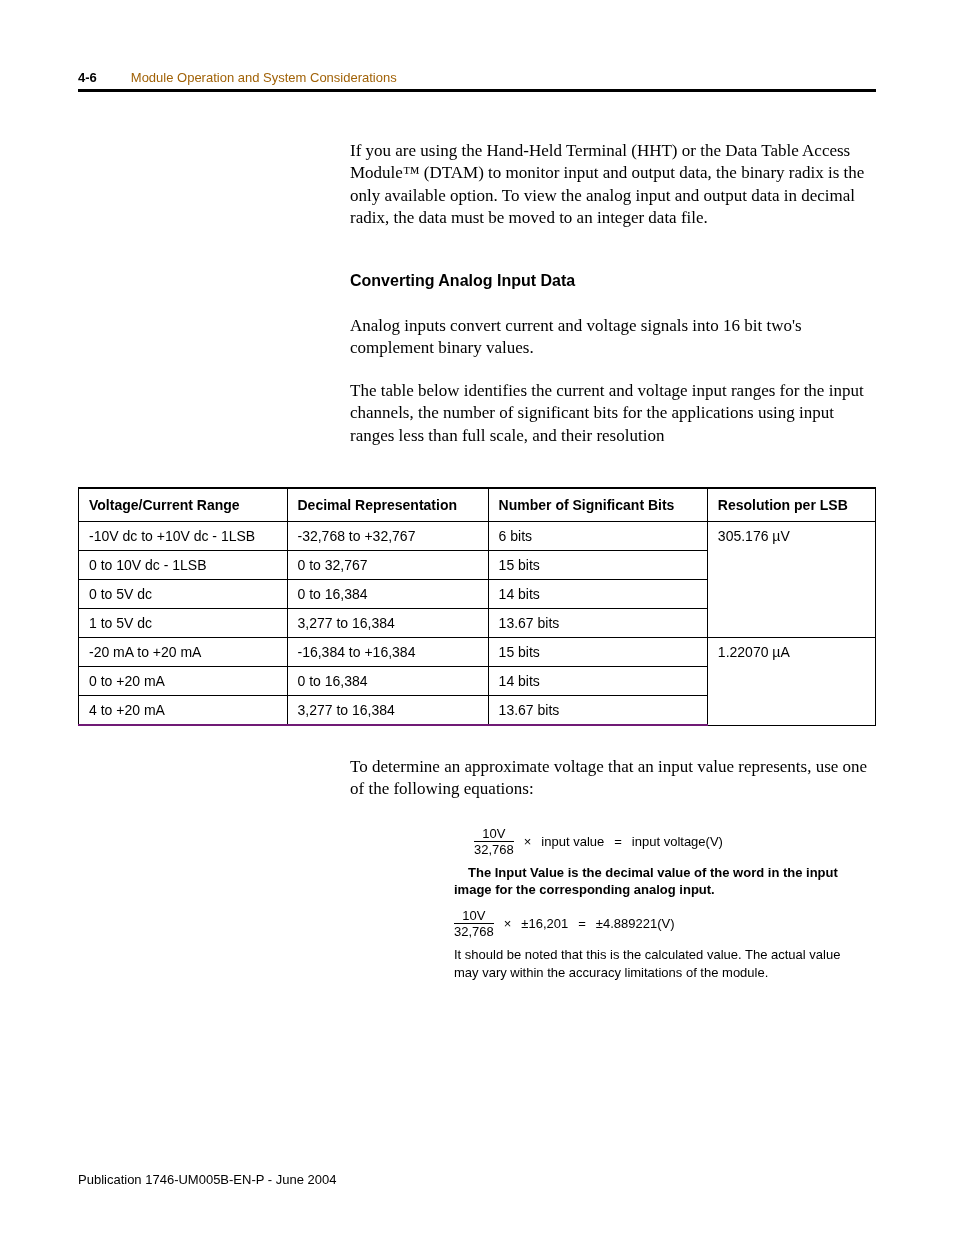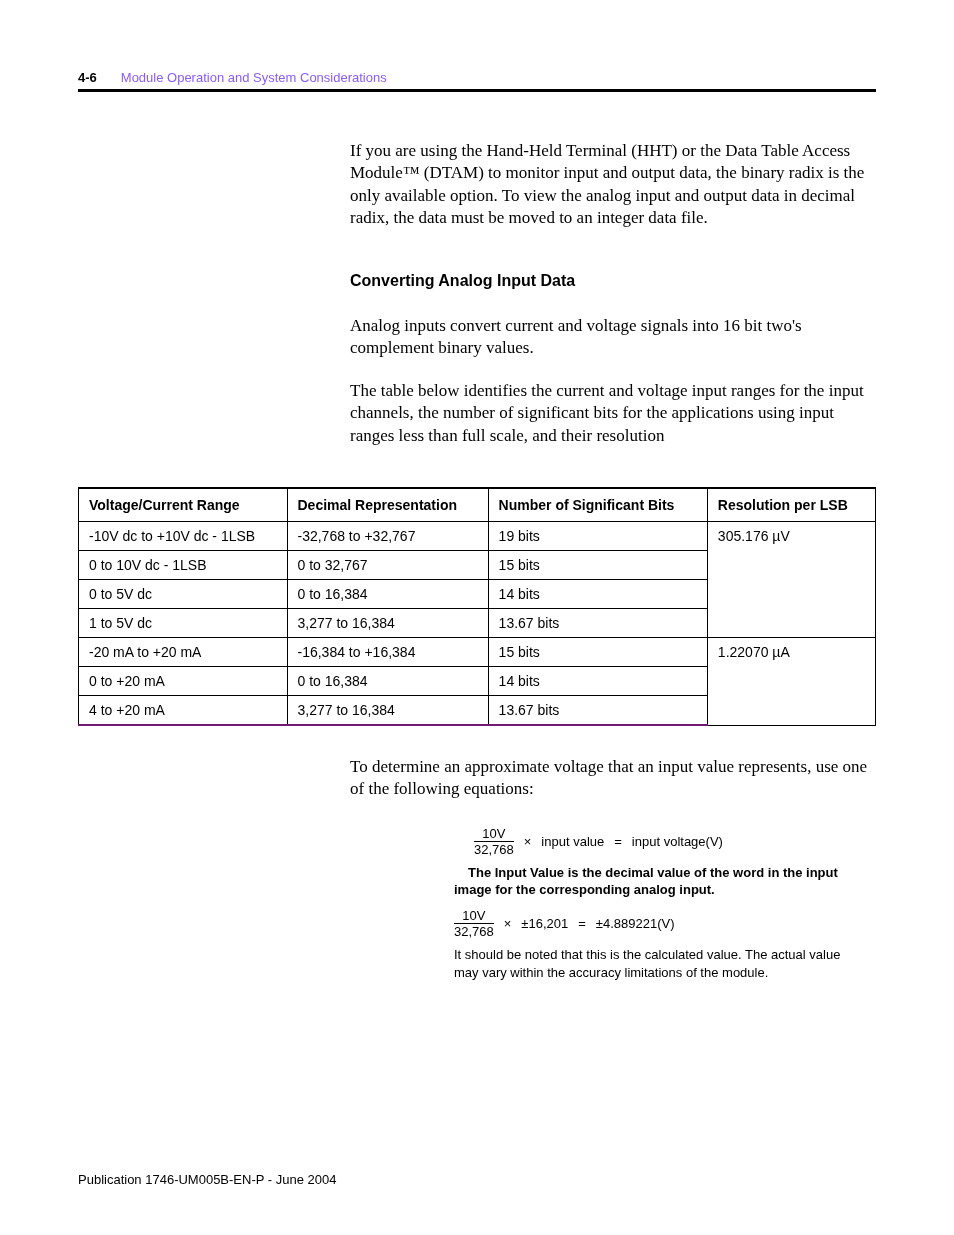--- a/index.html
+++ b/index.html
@@ -10,26 +10,26 @@
     position: relative;
     font-family: Arial, Helvetica, sans-serif;
     color: #000;
   }
   .page {
     padding: 70px 78px 0 78px;
   }
   .running-head {
     display: flex;
     align-items: baseline;
-    gap: 24px;
+    gap: 34px;
     font-size: 13px;
     margin-bottom: 4px;
   }
   .page-number { font-weight: 700; }
-  .section-title { font-weight: 400; color: #8b5cf6; }
+  .section-title { font-weight: 400; color: #a16207; }
   .rule {
     border: none;
     border-top: 3px solid #000;
     margin: 4px 0 48px 0;
   }
 
   
   .body-col {
     margin-left: 272px;   
     width: 520px;
@@ -141,21 +141,21 @@
           <th>Voltage/Current Range</th>
           <th>Decimal Representation</th>
           <th>Number of Significant Bits</th>
           <th>Resolution per LSB</th>
         </tr>
       </thead>
       <tbody>
         <tr>
           <td>-10V dc to +10V dc - 1LSB</td>
           <td>-32,768 to +32,767</td>
-          <td>19 bits</td>
+          <td>6 bits</td>
           <td class="res-span" rowspan="4">305.176 µV</td>
         </tr>
         <tr>
           <td>0 to 10V dc - 1LSB</td>
           <td>0 to 32,767</td>
           <td>15 bits</td>
         </tr>
         <tr>
           <td>0 to 5V dc</td>
           <td>0 to 16,384</td>

